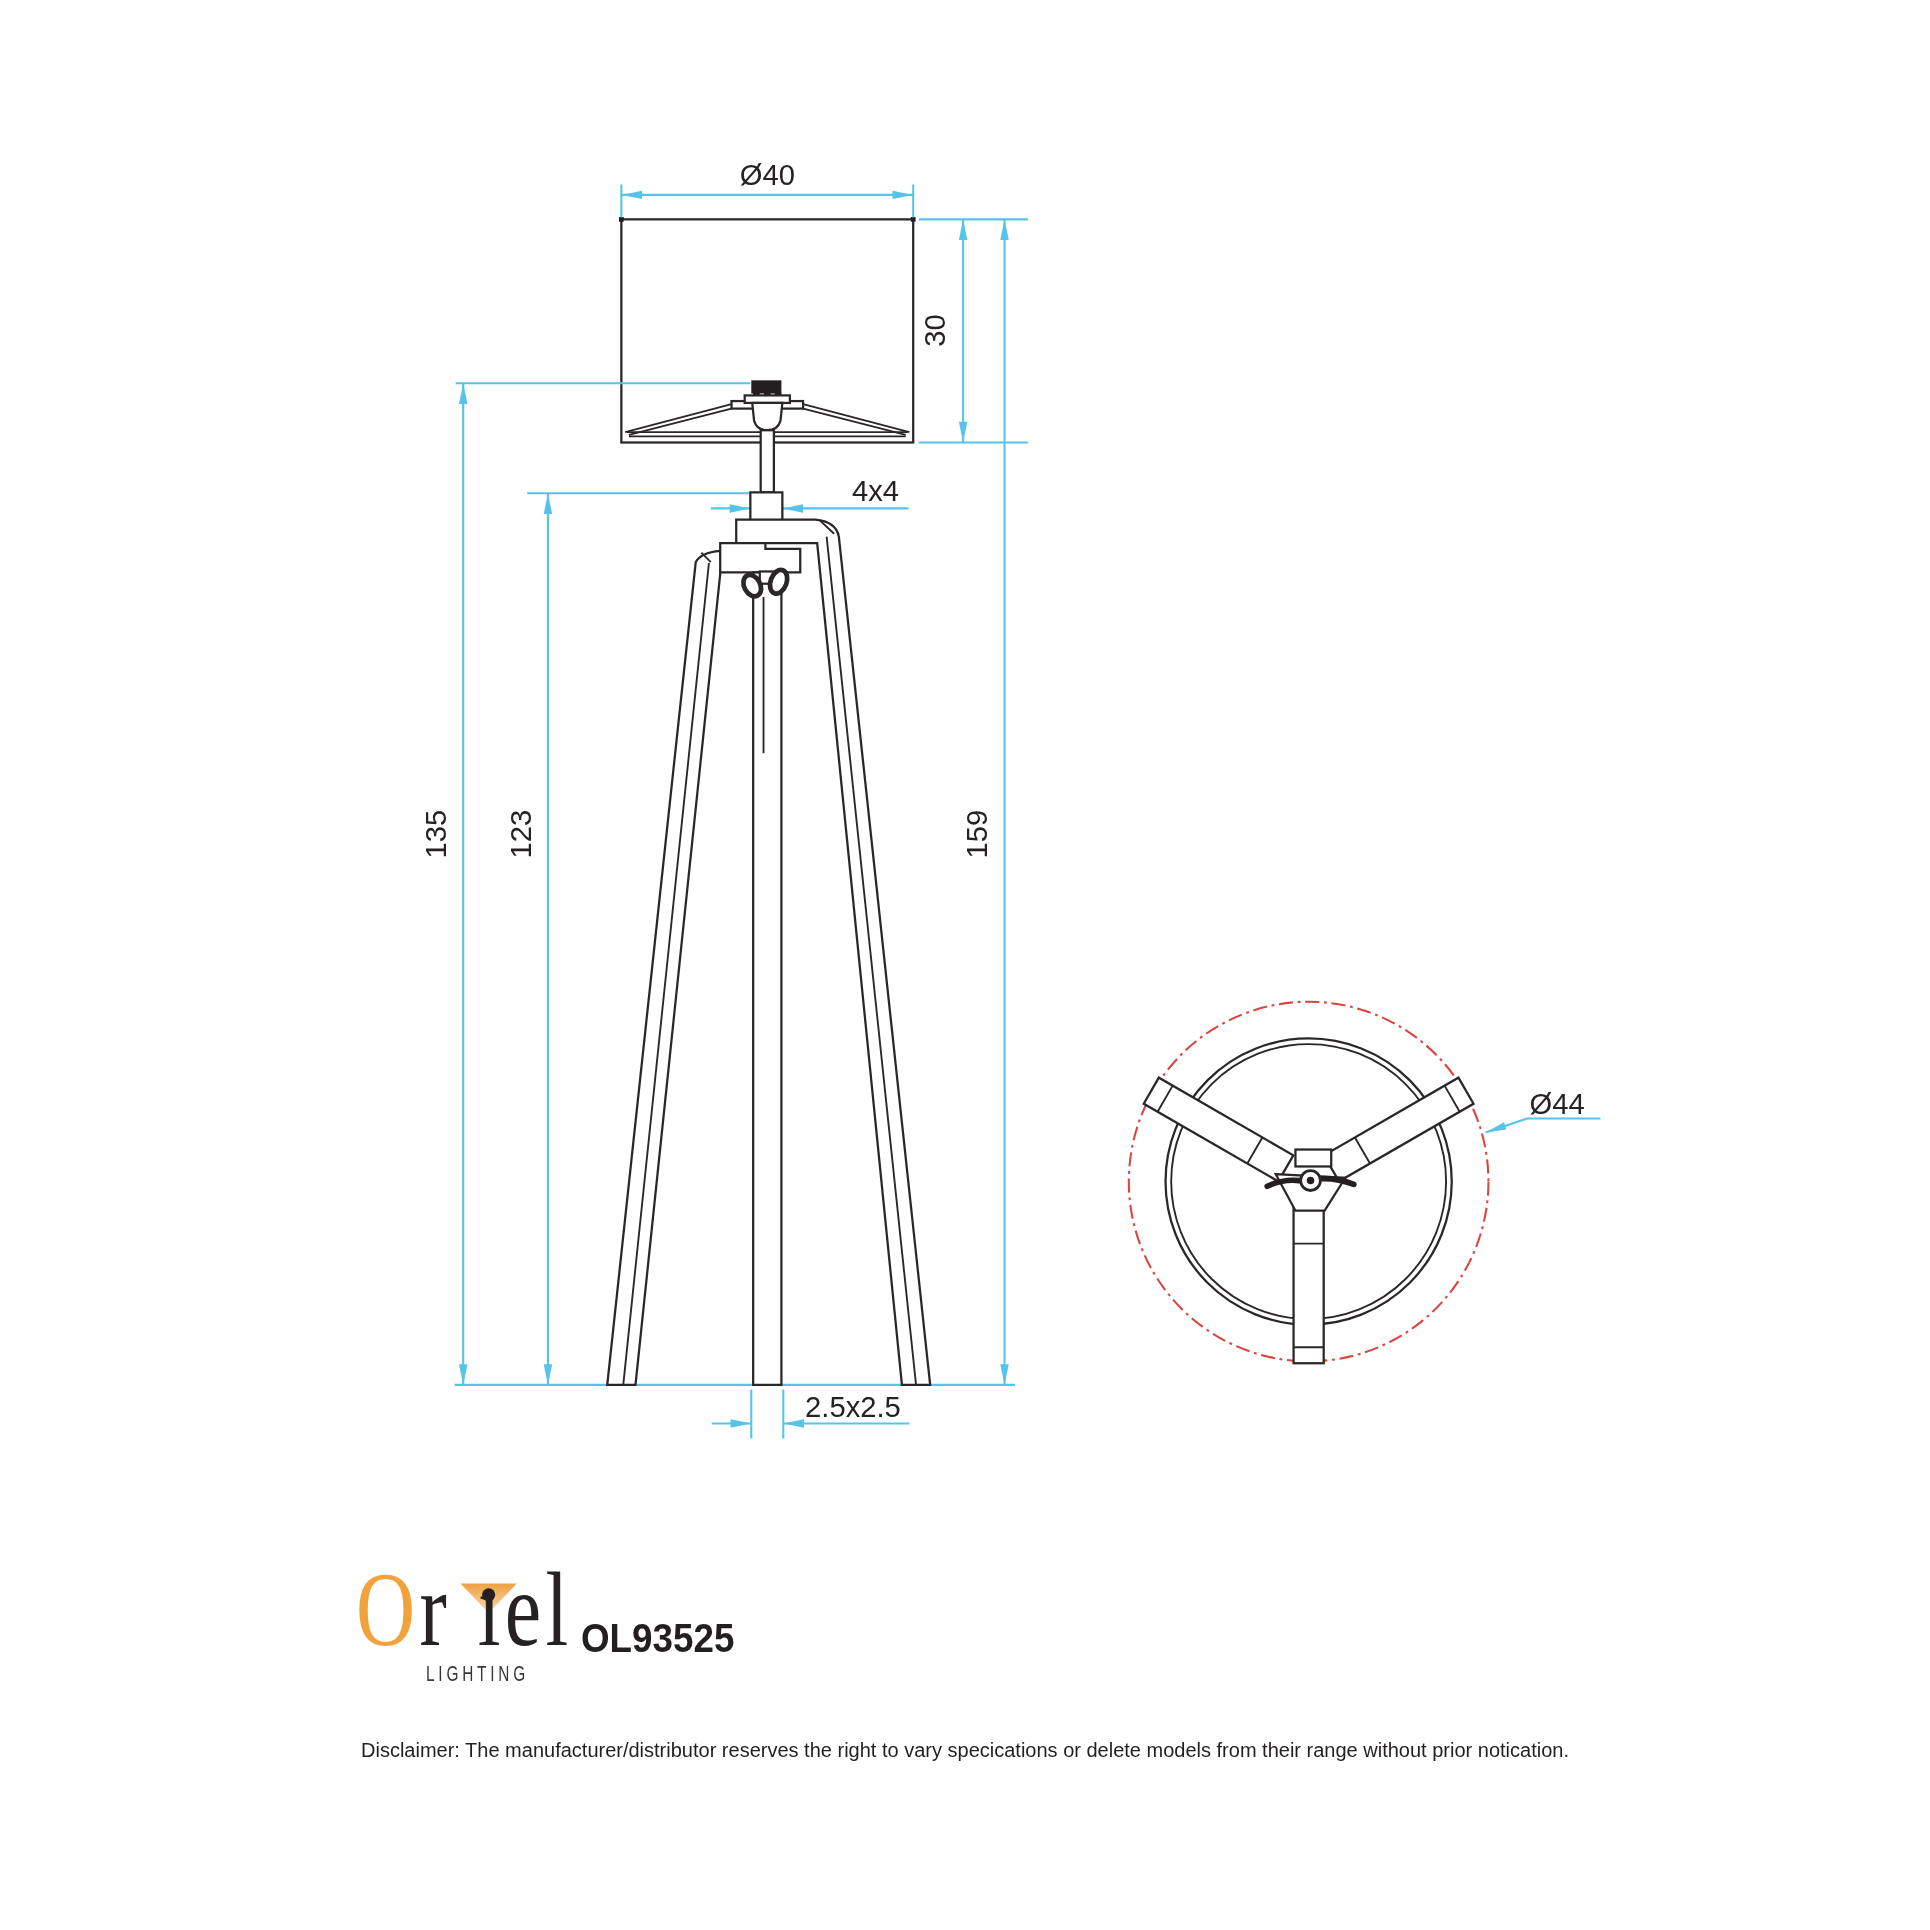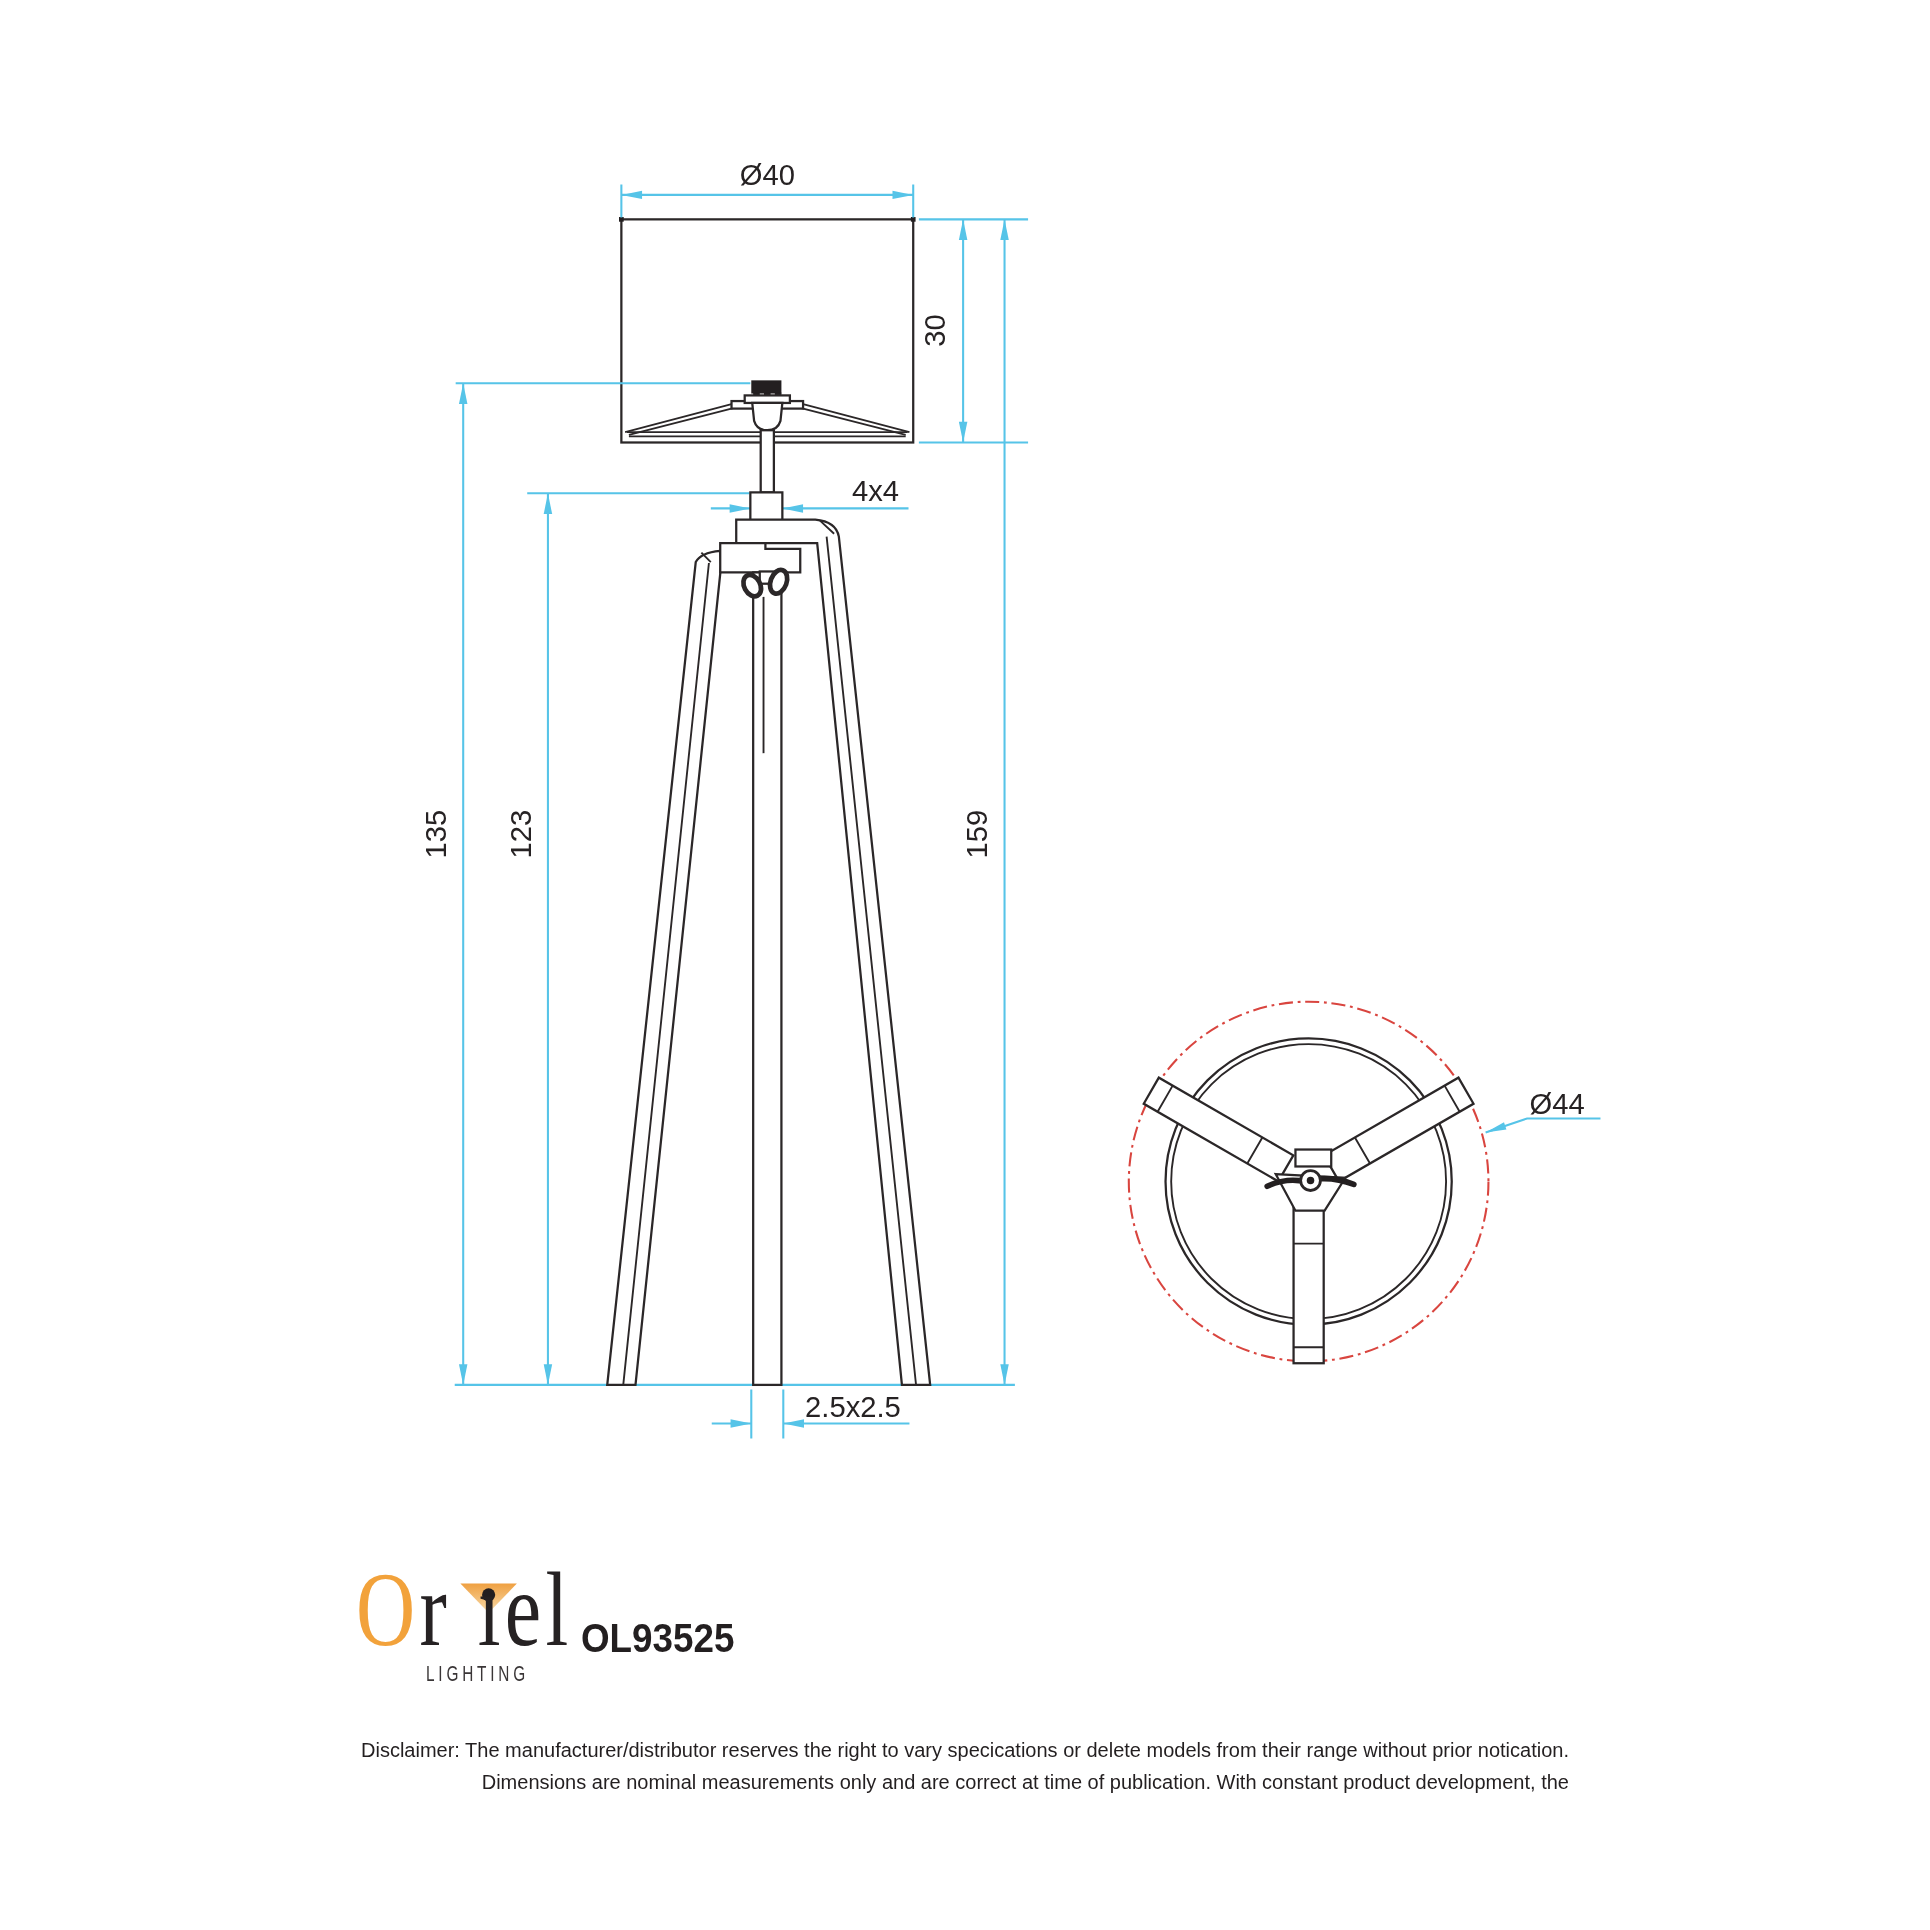--- a/index.html
+++ b/index.html
@@ -165,17 +165,16 @@
 </svg>
 
 <div class="logo"><span class="o">O</span><span>r</span><span class="dotless">ı</span><span>el</span></div>
 
 <div class="logo-sub">LIGHTING</div>
 
 <div class="model">OL93525</div>
 
 <div class="disclaimer">
   <div>Disclaimer: The manufacturer/distributor reserves the right to vary specications or delete models from their range without prior notication.</div>
-  <div>Dimensions are nominal measurements only and are correct at time of publication. With constant product development, the</div>
 </div>
 
 </div>
 
 
 </body></html>

